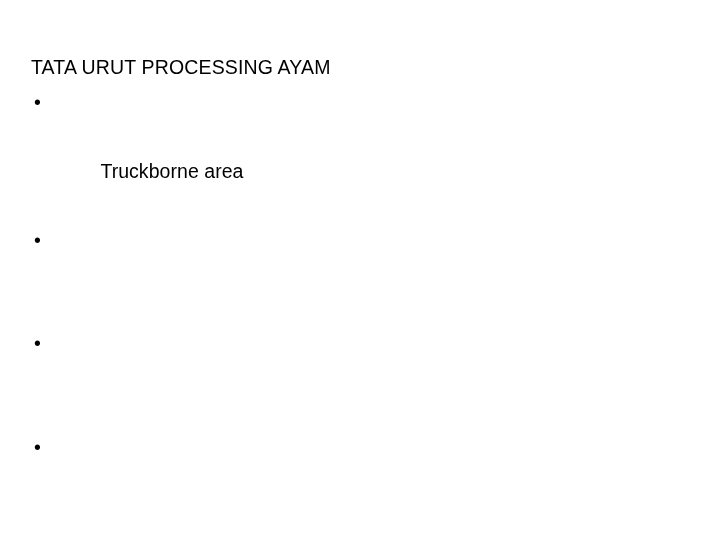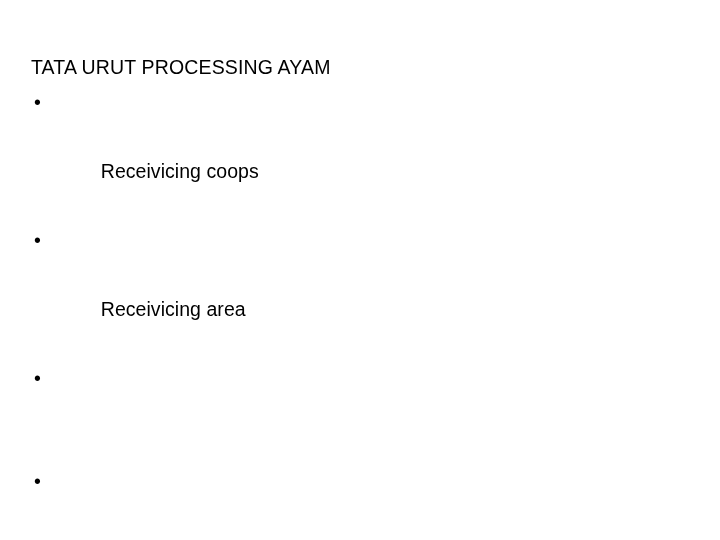--- a/index.html
+++ b/index.html
@@ -80,26 +80,25 @@
 <div class="slide">
 
   <div class="content-block">
 
     <div class="slide-title">TATA URUT PROCESSING AYAM</div>
 
     <ul class="bullet-list">
 
       <li class="bullet-item">
         <span class="bullet-marker">•</span>
-        <span class="bullet-text">Receivicing coops</span>
+        <span class="bullet-text">Truckborne area</span>
       </li>
 
       <li class="bullet-item">
         <span class="bullet-marker">•</span>
-        <span class="bullet-text">Receivicing area</span>
       </li>
 
       <li class="bullet-item">
         <span class="bullet-marker">•</span>
       </li>
 
       <li class="bullet-item">
         <span class="bullet-marker">•</span>
         
       </li>

